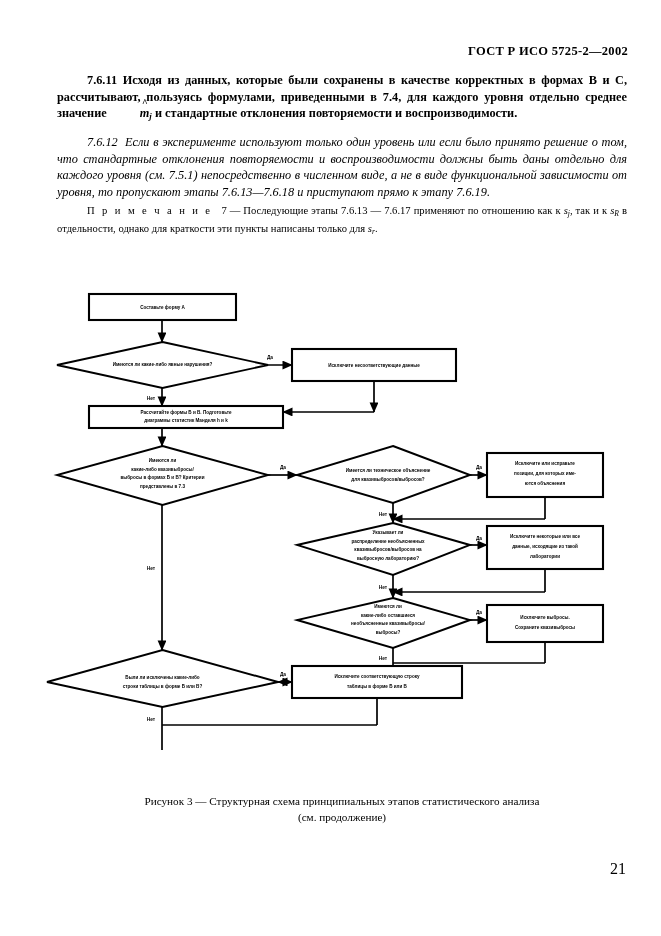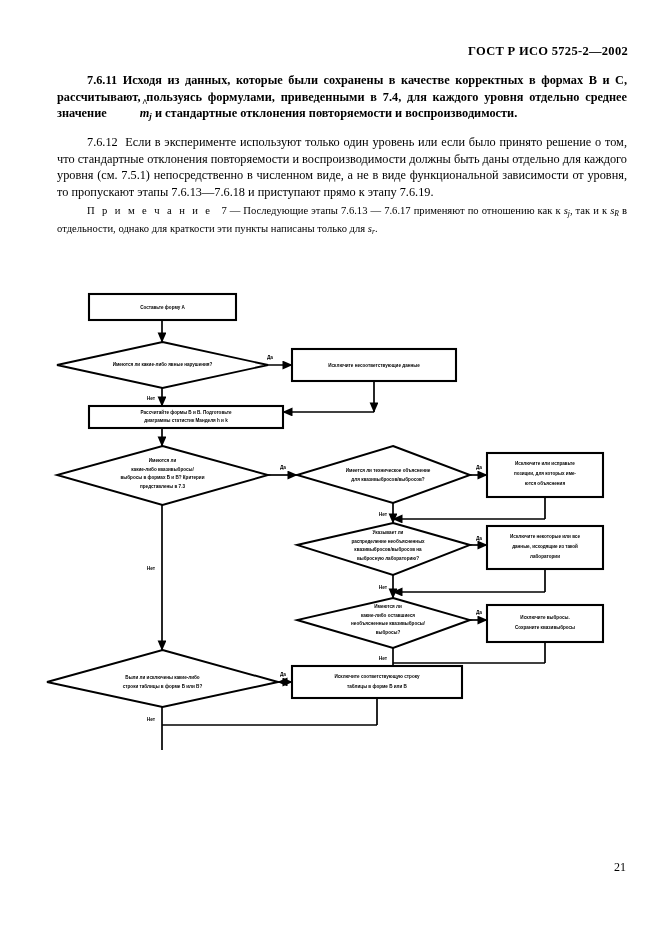--- a/index.html
+++ b/index.html
@@ -41,21 +41,21 @@
     width: 570px;
     font-size: 12.3px;
     line-height: 16.6px;
     text-align: justify;
   }
   .body-block p {
     margin: 0;
     text-indent: 30px;
   }
   .p1 { top: 72px; font-weight: bold; }
-  .p2 { top: 134px; }
+  .p2 { top: 134px; font-style: italic; }
   .note {
     position: absolute;
     left: 57px;
     width: 570px;
     top: 203px;
     font-size: 10.6px;
     line-height: 15px;
     text-align: justify;
   }
   .note p { margin: 0; text-indent: 30px; }
@@ -118,21 +118,21 @@
     text-align: center;
     font-size: 11.2px;
     line-height: 15.5px;
   }
   .caption div { margin: 0; }
 
   .page-number {
     position: absolute;
     right: 35px;
     top: 860px;
-    font-size: 12px;
+    font-size: 16px;
   }
 </style>
 </head>
 <body>
 
 <div class="page">
 
   <div class="doc-header">ГОСТ Р ИСО 5725-2—2002</div>
 
   <div class="body-block p1">
@@ -304,16 +304,20 @@
         <text class="edge-label" x="479" y="270">Да</text>
         <text class="edge-label" x="383" y="319">Нет</text>
         <text class="edge-label" x="479" y="344">Да</text>
         <text class="edge-label" x="383" y="390">Нет</text>
         <text class="edge-label" x="283" y="406">Да</text>
         <text class="edge-label" x="151" y="451">Нет</text>
       </g>
     </svg>
   </div>
 
+  <div class="caption">
+    <div>Рисунок 3 — Структурная схема принципиальных этапов статистического анализа</div>
+    <div>(см. продолжение)</div>
+  </div>
 
   <div class="page-number">21</div>
 
 </div>
 
 </body></html>

